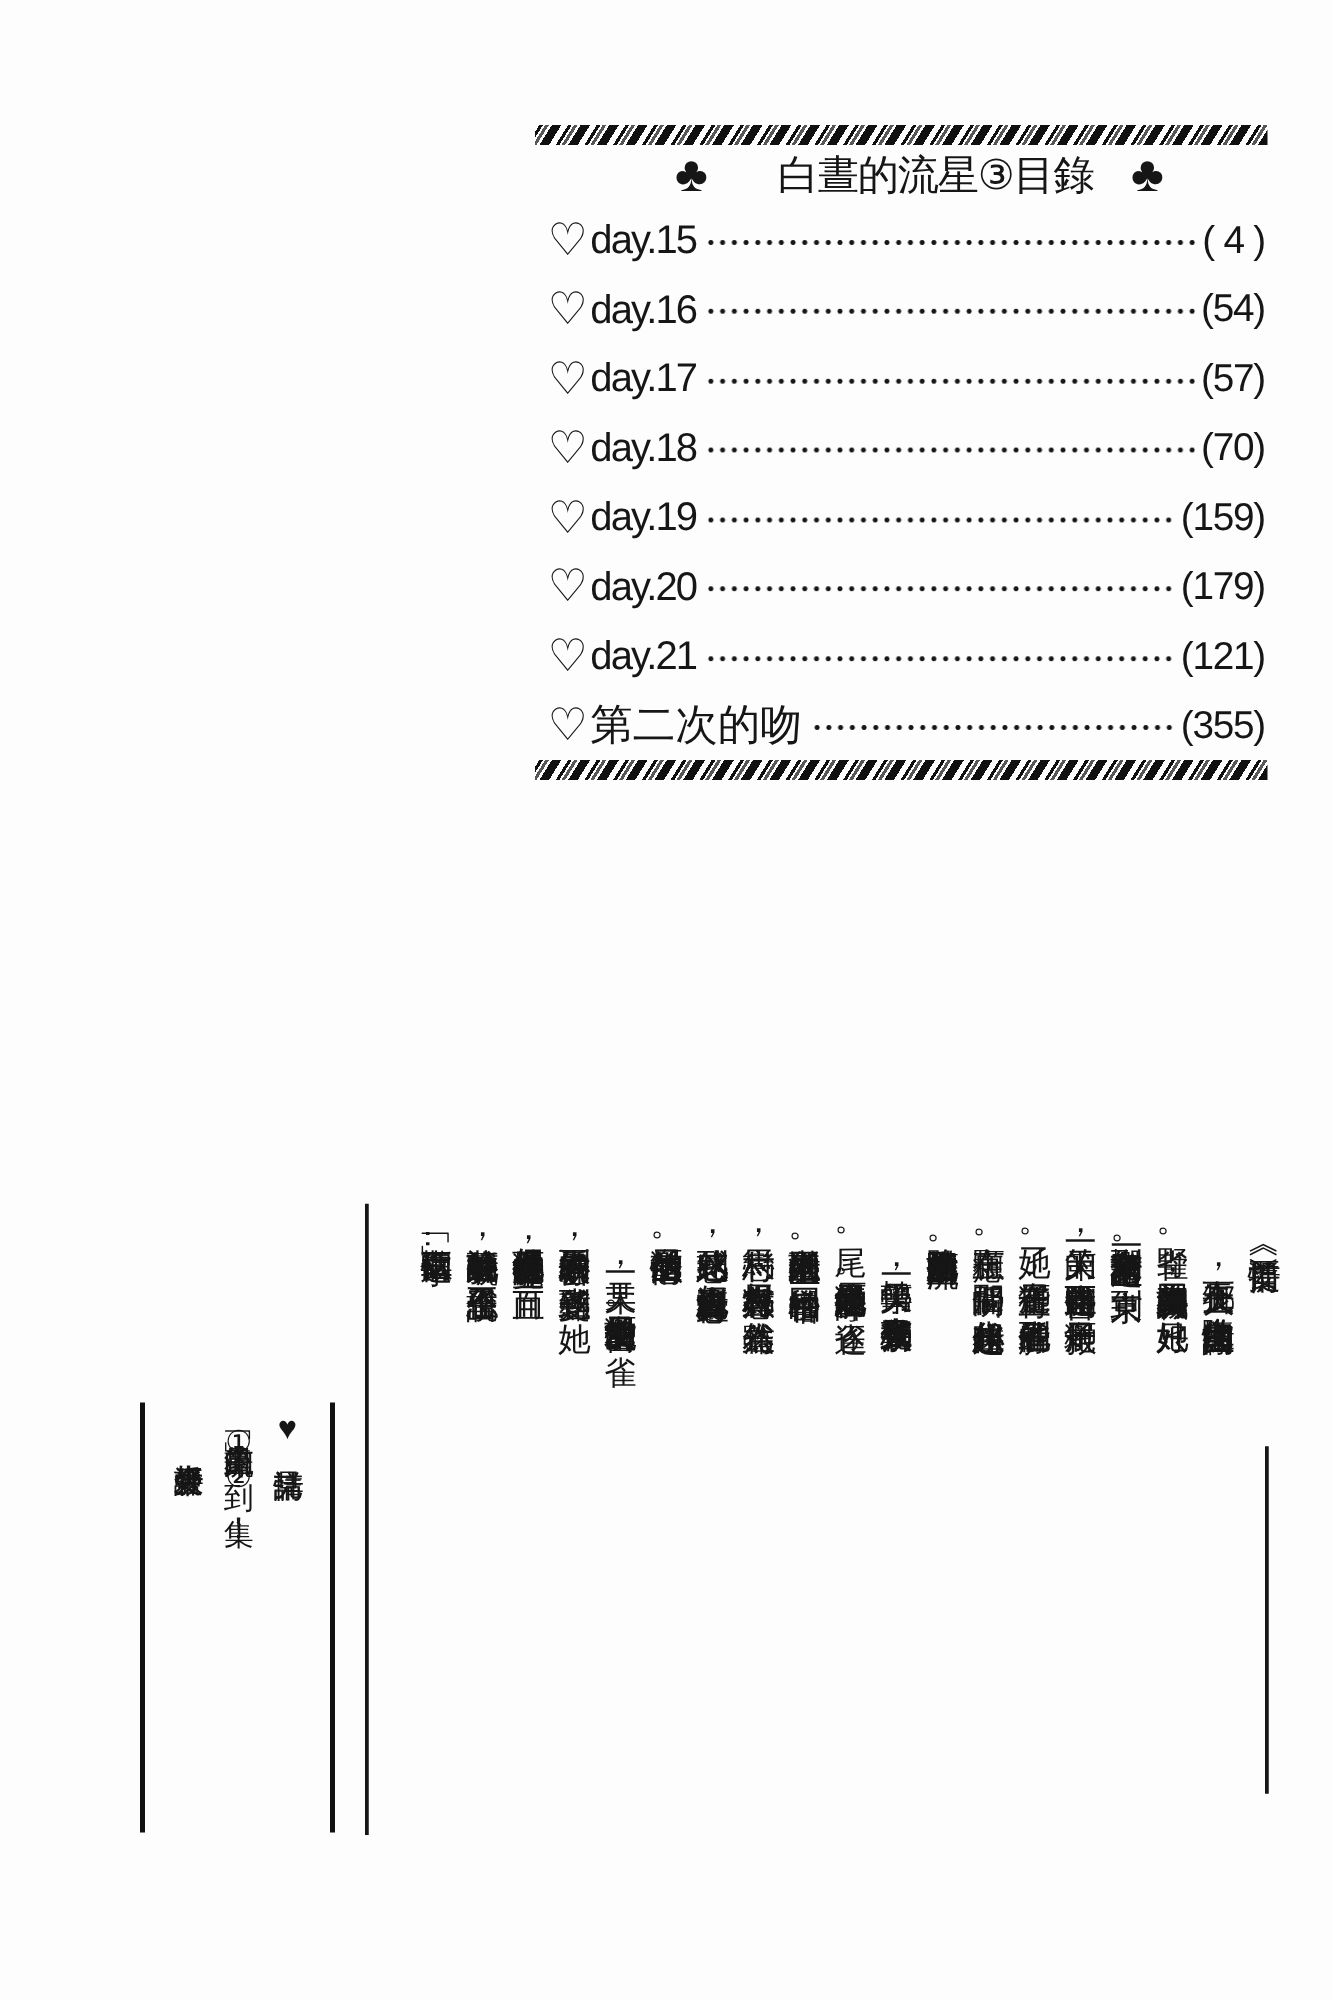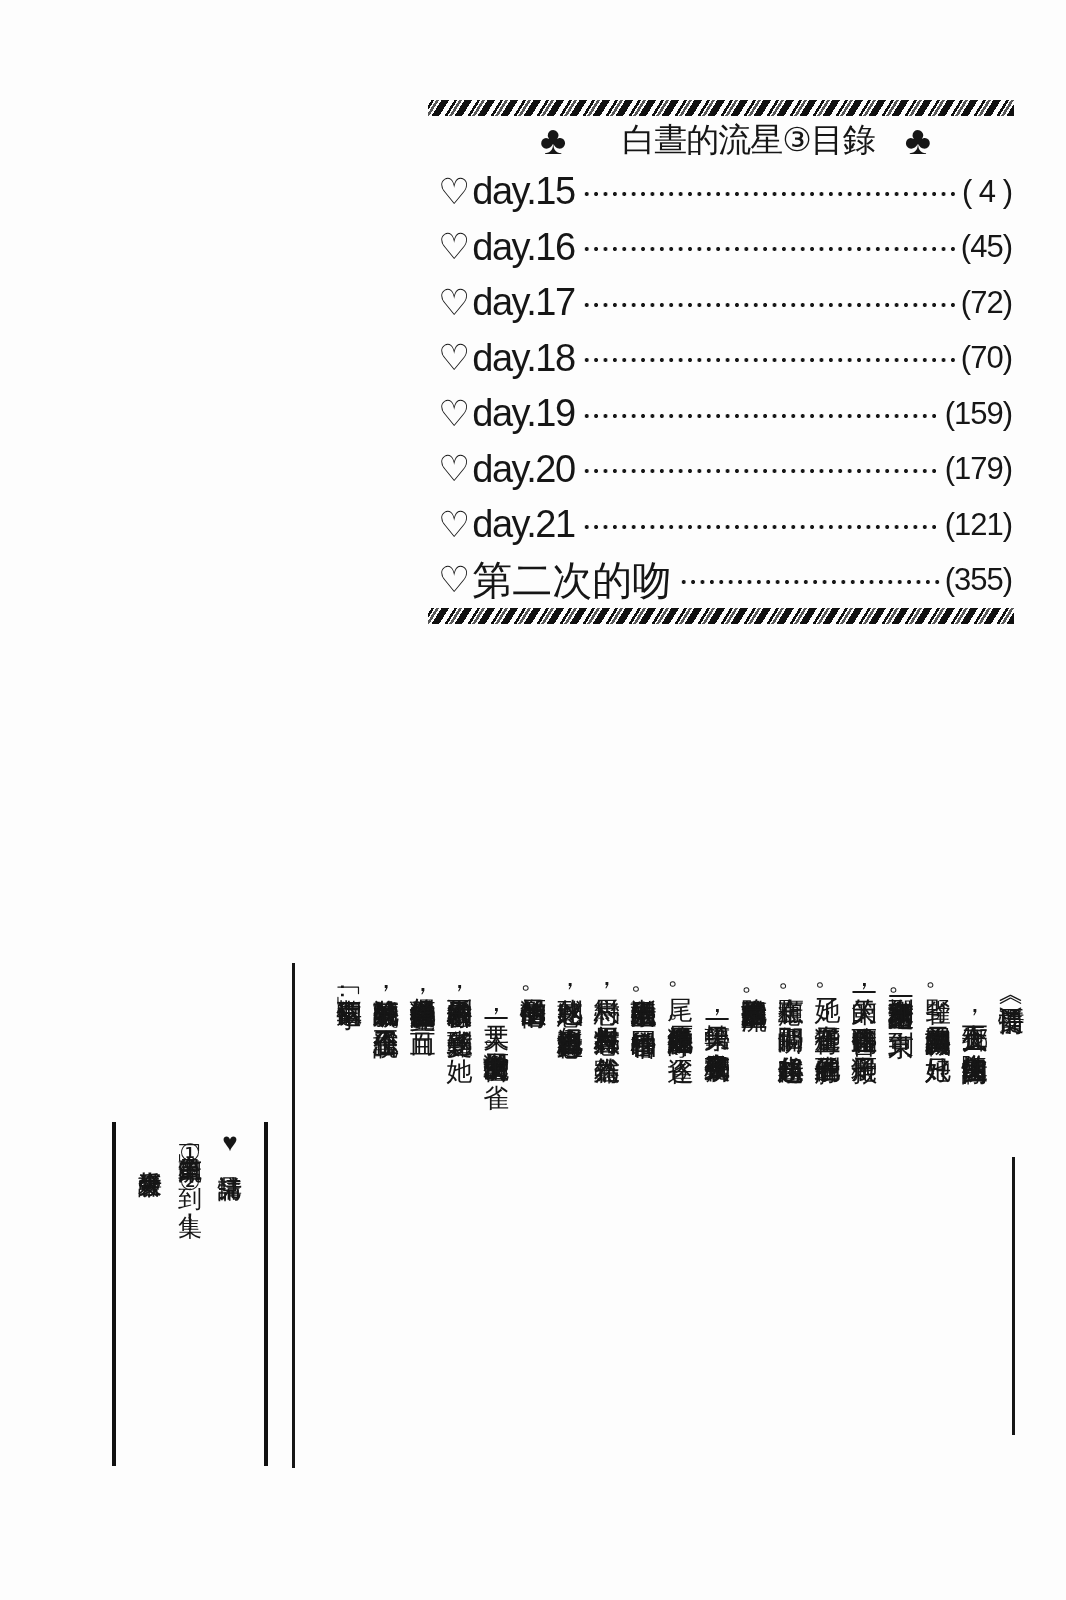--- a/index.html
+++ b/index.html
@@ -20,22 +20,22 @@
       #575757 8.5px 11px, rgba(0,0,0,0) 11px 12.5px,
       #101010 12.5px 15px, rgba(0,0,0,0) 15px 19.5px);
   }
   .title-row { height:48px; display:flex; align-items:center; padding-left:112px; }
   .club { font-size:40px; line-height:1; }
   .club.right { margin-left:30px; }
   .toc-title { font-size:33px; letter-spacing:-1px; margin-left:56px; white-space:nowrap; }
 
   .toc-row { display:flex; align-items:center; height:55.5px; padding:0 2px 0 10px; }
   .heart { font-size:36px; line-height:1; }
-  .lbl { font-size:38px; letter-spacing:-1.5px; margin-left:2px; white-space:nowrap; }
-  .lbl.cjk { font-size:40px; letter-spacing:0;font-family:Liberation Serif, serif; }
+  .lbl { font-size:32px; letter-spacing:-1.5px; margin-left:2px; white-space:nowrap; }
+  .lbl.cjk { font-size:34px; letter-spacing:0;font-family:Liberation Serif, serif; }
   .leader {
     flex:1; height:10px; margin:4px 5px 0 7px;
     background-image:radial-gradient(circle, #161616 1.7px, rgba(0,0,0,0) 2.3px);
     background-size:9.4px 10px; background-repeat:repeat-x; background-position:left center;
   }
   .page-num { font-size:31px; letter-spacing:-1px; white-space:pre; }
 
   
   .synopsis {
     position:absolute; top:978px; right:36px; width:700px; height:452px;
@@ -78,27 +78,27 @@
   <div class="toc-row">
     <span class="heart">♡</span>
     <span class="lbl">day.15</span>
     <span class="leader"></span>
     <span class="page-num">( 4 )</span>
   </div>
   <div class="toc-row">
     <span class="heart">♡</span>
     <span class="lbl">day.16</span>
     <span class="leader"></span>
-    <span class="page-num">(45)</span>
+    <span class="page-num">(54)</span>
   </div>
   <div class="toc-row">
     <span class="heart">♡</span>
     <span class="lbl">day.17</span>
     <span class="leader"></span>
-    <span class="page-num">(72)</span>
+    <span class="page-num">(57)</span>
   </div>
   <div class="toc-row">
     <span class="heart">♡</span>
     <span class="lbl">day.18</span>
     <span class="leader"></span>
     <span class="page-num">(70)</span>
   </div>
   <div class="toc-row">
     <span class="heart">♡</span>
     <span class="lbl">day.19</span>

